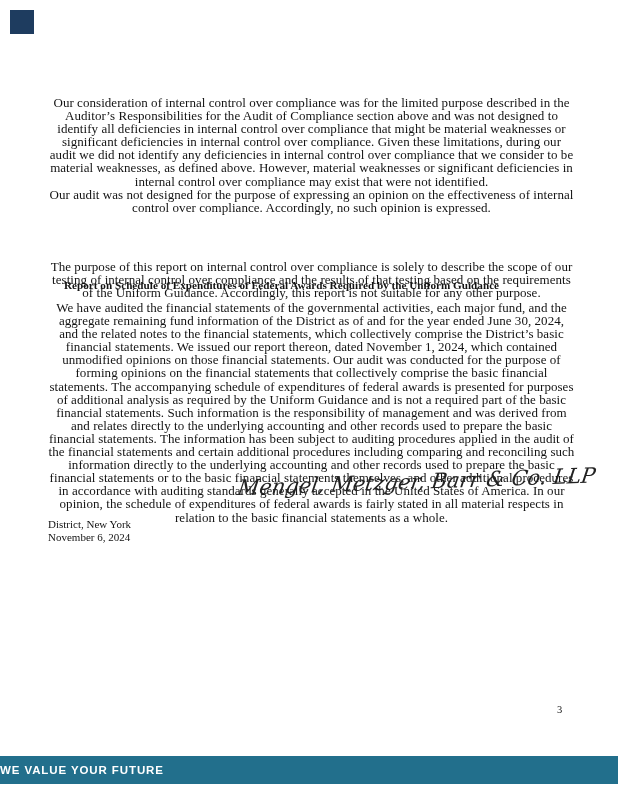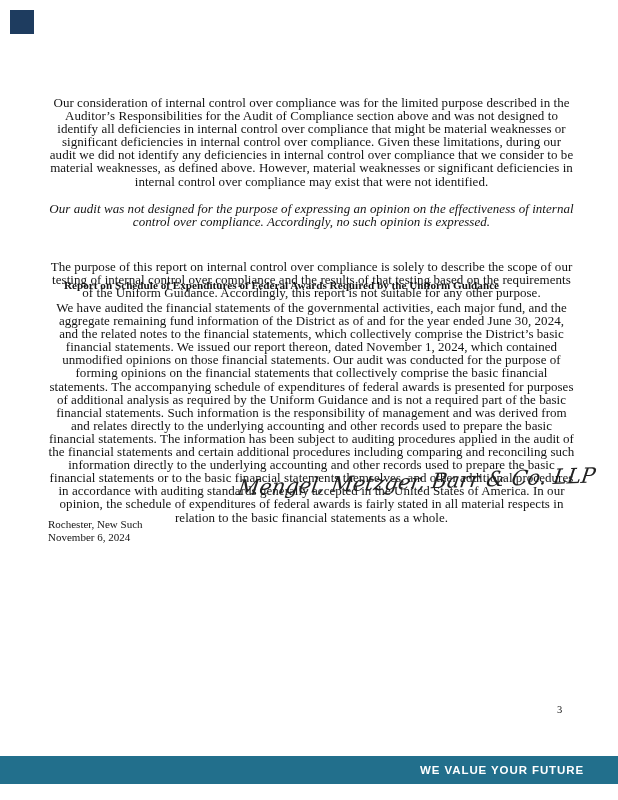--- a/index.html
+++ b/index.html
@@ -11,21 +11,21 @@
   }
   .corner-square{
     position:absolute;left:10px;top:10px;width:24px;height:24px;
   }
   .content{
     position:absolute;left:48px;width:527px;
     font-size:13px;line-height:13.1px;
     text-align:center;letter-spacing:0.05px;
   }
   .p1{top:83px;}
-  .p2{top:189px;font-style:italic;}
+  .p2{top:175px;}
   .p3{top:214px;margin-top:46px;}
   .heading{
     position:absolute;left:48px;top:263px;width:560px;
     font-size:11.2px;font-weight:bold;margin:16px;line-height:13px;
   }
   .p4{top:288px;}
   .signature{
     position:absolute;left:238px;top:470px;width:345px;
     font-size:21px;font-style:italic;
     font-family:"DejaVu Serif","Liberation Serif",serif;
@@ -35,21 +35,21 @@
   .place-date{
     position:absolute;left:48px;top:518px;
     font-size:11px;line-height:13.1px;
   }
   .page-number{
     position:absolute;left:557px;top:704px;
     font-size:10.5px;
   }
   .footer-bar{
     position:absolute;left:0;top:756px;width:618px;height:28px;
-    display:flex;align-items:center;justify-content:flex-end;
+    display:flex;align-items:center;justify-content:flex-start;
     box-sizing:border-box;padding-right:34px;
   }
   .footer-tagline{
     color:#ffffff;
     font-family:"Liberation Sans","DejaVu Sans",sans-serif;
     font-size:11.5px;font-weight:bold;letter-spacing:0.9px;
     white-space:nowrap;
   }
 </style>
 </head>
@@ -63,21 +63,21 @@
 
 <p class="content p3">The purpose of this report on internal control over compliance is solely to describe the scope of our testing of internal control over compliance and the results of that testing based on the requirements of the Uniform Guidance. Accordingly, this report is not suitable for any other purpose.</p>
 
 <h2 class="heading">Report on Schedule of Expenditures of Federal Awards Required by the Uniform Guidance</h2>
 
 <p class="content p4">We have audited the financial statements of the governmental activities, each major fund, and the aggregate remaining fund information of the District as of and for the year ended June 30, 2024, and the related notes to the financial statements, which collectively comprise the District’s basic financial statements. We issued our report thereon, dated November 1, 2024, which contained unmodified opinions on those financial statements. Our audit was conducted for the purpose of forming opinions on the financial statements that collectively comprise the basic financial statements. The accompanying schedule of expenditures of federal awards is presented for purposes of additional analysis as required by the Uniform Guidance and is not a required part of the basic financial statements. Such information is the responsibility of management and was derived from and relates directly to the underlying accounting and other records used to prepare the basic financial statements. The information has been subject to auditing procedures applied in the audit of the financial statements and certain additional procedures including comparing and reconciling such information directly to the underlying accounting and other records used to prepare the basic financial statements or to the basic financial statements themselves, and other additional procedures in accordance with auditing standards generally accepted in the United States of America. In our opinion, the schedule of expenditures of federal awards is fairly stated in all material respects in relation to the basic financial statements as a whole.</p>
 
 <div class="signature">Mengel, Metzger, Barr &amp; Co. LLP</div>
 
 <div class="place-date">
-  <div>Rochester, New Such</div>
+  <div>District, New York</div>
   <div>November 6, 2024</div>
 </div>
 
 <div class="page-number">3</div>
 
 <div class="footer-bar" style="background: rgb(34, 111, 140);">
   <span class="footer-tagline">WE VALUE YOUR FUTURE</span>
 </div>
 
 </body></html>

